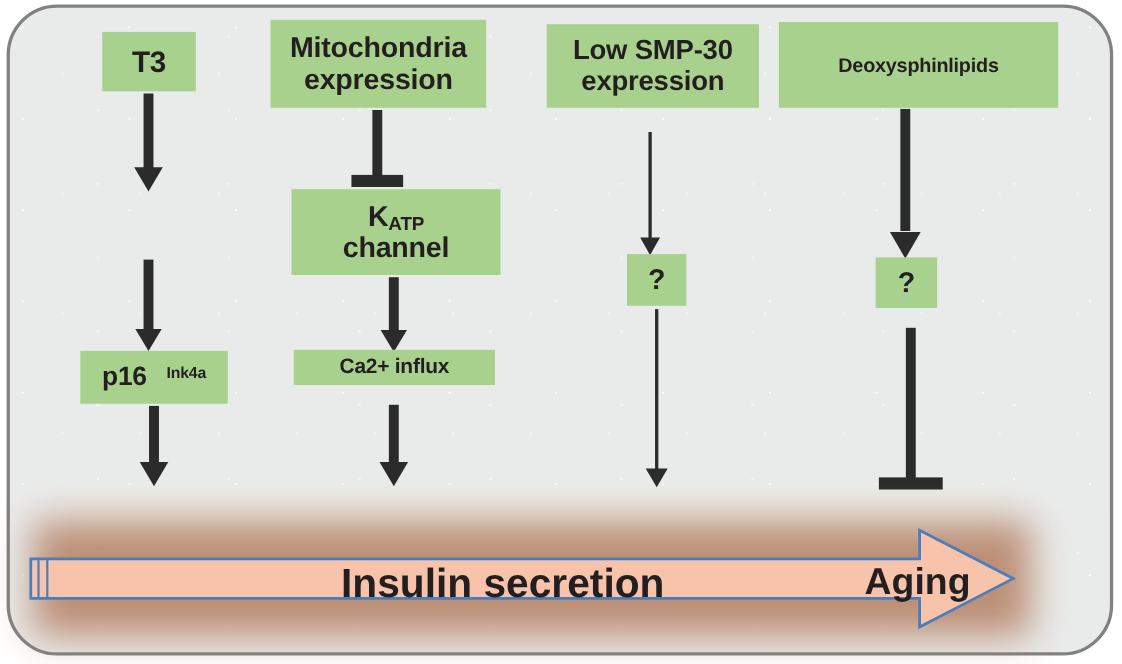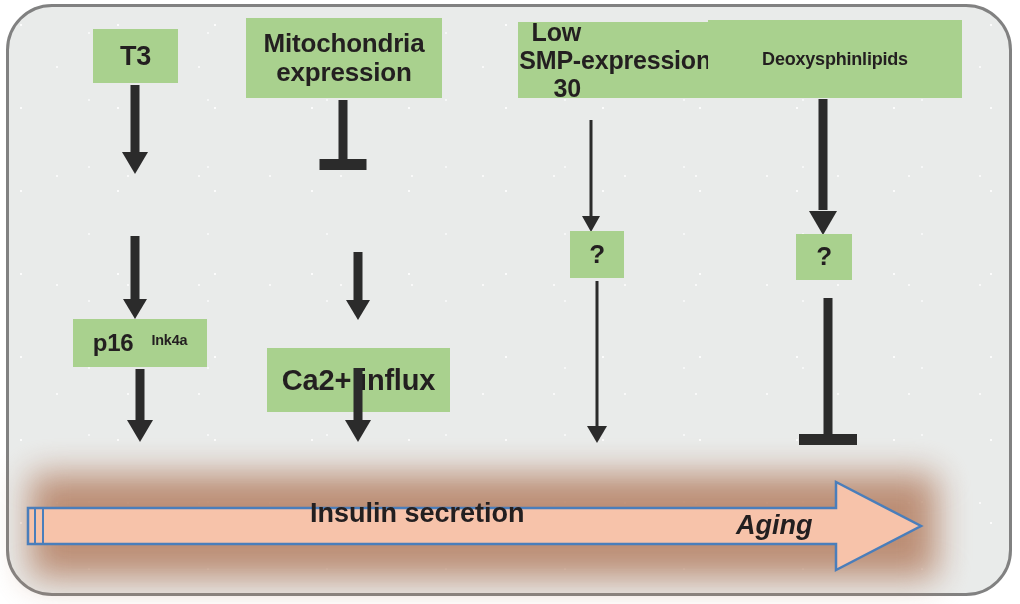--- a/index.html
+++ b/index.html
@@ -120,36 +120,42 @@
   <div class="node" style="left:246px; top:18px; width:196px; height:80px; font-size:26px; flex-direction:column;">
     <span>Mitochondria</span>
     <span>expression</span>
   </div>
 
   <div class="conn" style="left:318px; top:100px; width:50px; height:70px;">
     <div class="stem" style="width:9px; height:63px;"></div>
     <div class="tbar" style="width:47px; height:11px;"></div>
   </div>
 
+  <div class="node" style="left:265px; top:172px; width:190px; height:78px; font-size:26px; flex-direction:column;">
+    <span>
+      <span>K</span><sub>ATP</sub>
+    </span>
+    <span>channel</span>
+  </div>
 
   <div class="conn" style="left:333px; top:252px; width:50px; height:68px;">
     <div class="stem" style="width:9px; height:49px;"></div>
     <div class="head-down" style="border-left-width:12px; border-right-width:12px; border-top-width:20px;"></div>
   </div>
 
-  <div class="node" style="left:267px; top:318px; width:183px; height:64px; font-size:29px;margin-top:30px;">
+  <div class="node" style="left:267px; top:318px; width:183px; height:32px; font-size:19px;">
     <span>Ca2+ influx</span>
   </div>
 
   <div class="conn" style="left:333px; top:368px; width:50px; height:74px;">
     <div class="stem" style="width:9px; height:53px;"></div>
     <div class="head-down" style="border-left-width:13px; border-right-width:13px; border-top-width:22px;"></div>
   </div>
 
-  <div class="node" style="left:518px; top:22px; width:193px; height:76px; font-size:25px; flex-direction:row;">
+  <div class="node" style="left:497px; top:22px; width:193px; height:76px; font-size:25px; flex-direction:column;">
     <span>Low SMP-30</span>
     <span>expression</span>
   </div>
 
   <div class="conn" style="left:571px; top:120px; width:40px; height:112px;">
     <div class="stem" style="width:3px; height:99px;"></div>
     <div class="head-down" style="border-left-width:9px; border-right-width:9px; border-top-width:16px;"></div>
   </div>
 
   <div class="node" style="left:570px; top:231px; width:54px; height:47px; font-size:26px;">
@@ -179,17 +185,17 @@
     <div class="tbar" style="width:58px; height:11px;"></div>
   </div>
 
   <div class="banner-wrap" style="left:16px; top:460px; width:935px; height:132px;">
     <div class="banner-glow"></div>
     <svg class="banner-svg" width="935" height="132" viewBox="0 0 935 132">
       <polygon points="12,48 820,48 820,22 905,66 820,110 820,84 12,84" fill="#f7c3aa" stroke="#4a7ebb" stroke-width="2.5" stroke-linejoin="miter"></polygon>
       <line x1="19" y1="48" x2="19" y2="84" stroke="#4a7ebb" stroke-width="2"></line>
       <line x1="27" y1="48" x2="27" y2="84" stroke="#4a7ebb" stroke-width="2"></line>
     </svg>
-    <div class="banner-label" style="left:294px; top:38px; font-size:27px;">Insulin secretion</div>
-    <div class="banner-label" style="left:720px; top:50px; font-size:27px;font-style:italic;">Aging</div>
+    <div class="banner-label" style="left:294px; top:50px; font-size:37px;">Insulin secretion</div>
+    <div class="banner-label" style="left:770px; top:50px; font-size:34px;">Aging</div>
   </div>
 
 </div>
 
 </body></html>

